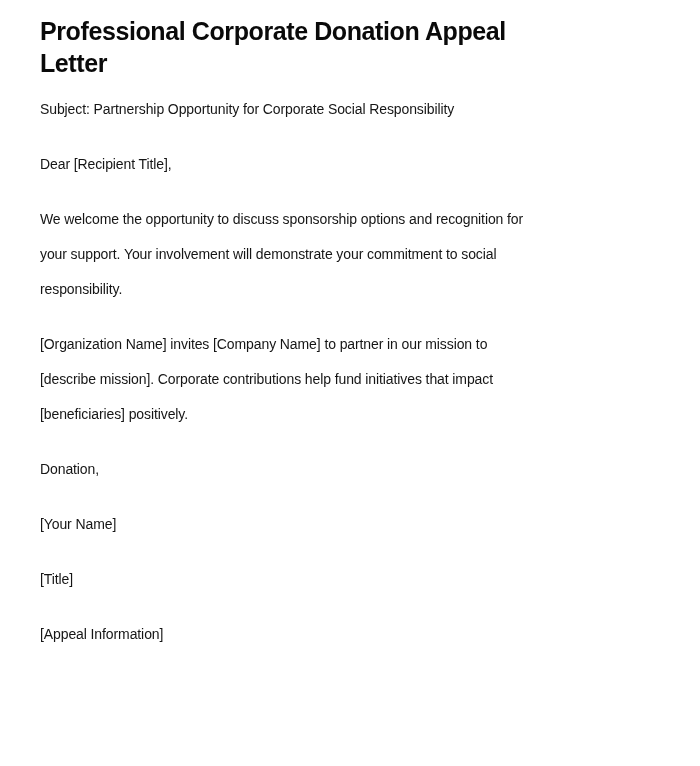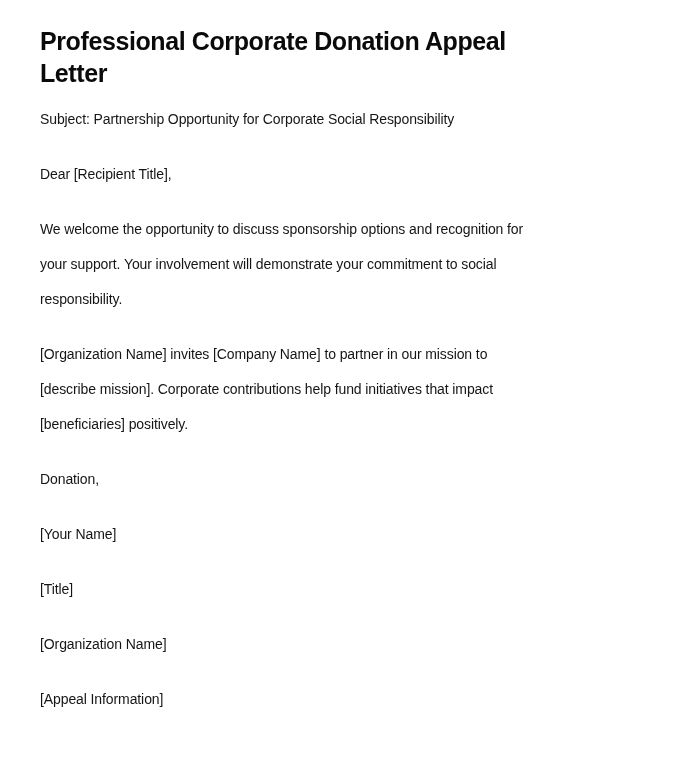--- a/index.html
+++ b/index.html
@@ -9,21 +9,21 @@
     }
     body {
       width: 700px;
       height: 766px;
       overflow: hidden;
       color: #111111;
       font-family: "Liberation Sans", sans-serif;
     }
     .page {
       position: relative;
-      padding: 25px 40px 0 40px;
+      padding: 15px 40px 0 40px;
       box-sizing: border-box;
       width: 576px;
     }
     .title {
       font-size: 25px;
       font-weight: bold;
       letter-spacing: -0.4px;
       line-height: 32px;
       margin: 0 0 13px 0;
       color: #0a0a0a;
@@ -41,15 +41,14 @@
 
 <div class="page">
   <h1 class="title">Professional Corporate Donation Appeal Letter</h1>
   <p class="para">Subject: Partnership Opportunity for Corporate Social Responsibility</p>
   <p class="para">Dear [Recipient Title],</p>
   <p class="para">We welcome the opportunity to discuss sponsorship options and recognition for your support. Your involvement will demonstrate your commitment to social responsibility.</p>
   <p class="para">[Organization Name] invites [Company Name] to partner in our mission to [describe mission]. Corporate contributions help fund initiatives that impact [beneficiaries] positively.</p>
   <p class="para">Donation,</p>
   <p class="para">[Your Name]</p>
   <p class="para">[Title]</p>
-  <p class="para">[Organization Name]</p>
   <p class="para">[Appeal Information]</p>
 </div>
 
 </body></html>

